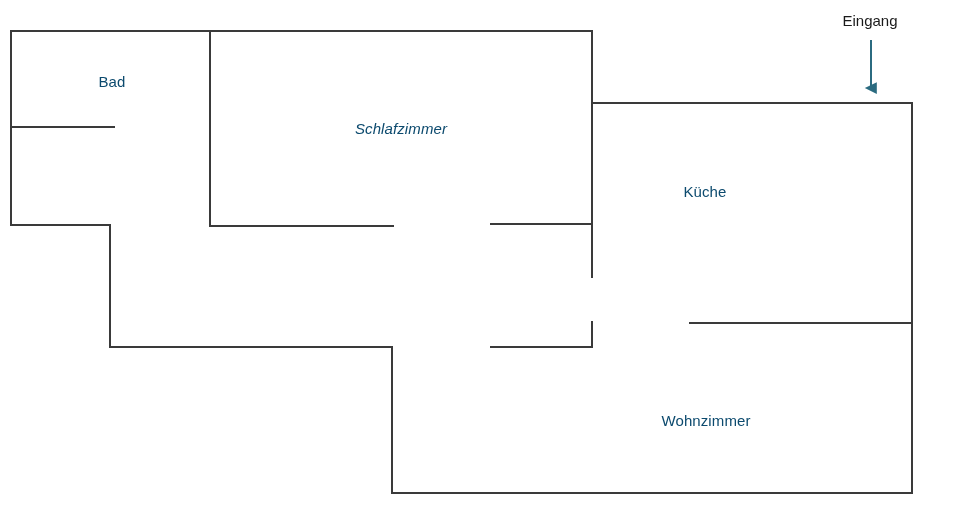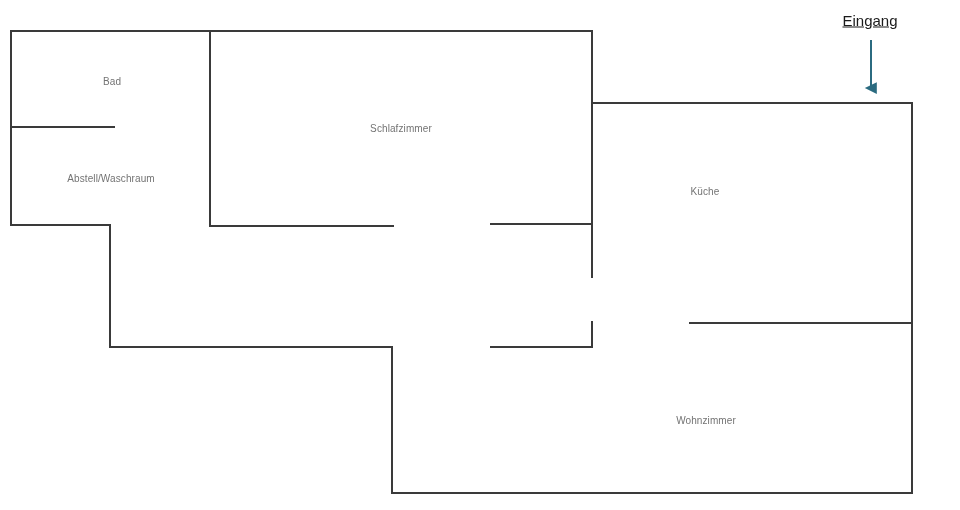--- a/index.html
+++ b/index.html
@@ -24,22 +24,22 @@
     position: absolute;
     left: 0;
     top: 0;
     width: 960px;
     height: 510px;
     display: block;
   }
   .room-label {
     position: absolute;
     font-family: "Liberation Sans", sans-serif;
-    font-size: 10px;
-    color: #737373;
+    font-size: 15px;
+    color: #0c4a6e;
     white-space: nowrap;
     transform: translate(-50%, -50%);
     letter-spacing: 0.1px;
   }
   .annotation-label {
     position: absolute;
     font-family: "Liberation Sans", sans-serif;
     font-size: 15px;
     color: #1a1a1a;
     white-space: nowrap;
@@ -82,23 +82,22 @@
         <marker id="arrowhead" markerWidth="7" markerHeight="7" refX="3.2" refY="3.3" orient="auto" markerUnits="strokeWidth">
           <path d="M 0.3 0.4 L 6.2 0.4 L 3.2 6.4 Z" fill="#2b6b80"></path>
         </marker>
       </defs>
       <line x1="871" y1="40" x2="871" y2="88" stroke="#2b6b80" stroke-width="2" marker-end="url(#arrowhead)"></line>
     </g>
   </svg>
 
   <div class="room-label" style="left:112px; top:81px;">Bad</div>
 
-  <div class="room-label" style="left:111px; top:178px;">Abstell/Waschraum</div>
 
-  <div class="room-label" style="left:401px; top:128px;">Schlafzimmer</div>
+  <div class="room-label" style="left:401px; top:128px;font-style:italic;">Schlafzimmer</div>
 
   <div class="room-label" style="left:705px; top:191px;">Küche</div>
 
   <div class="room-label" style="left:706px; top:420px;">Wohnzimmer</div>
 
-  <div class="annotation-label" style="left:870px; top:20px;text-decoration:underline;">Eingang</div>
+  <div class="annotation-label" style="left:870px; top:20px;">Eingang</div>
 
 </div>
 
 </body></html>

